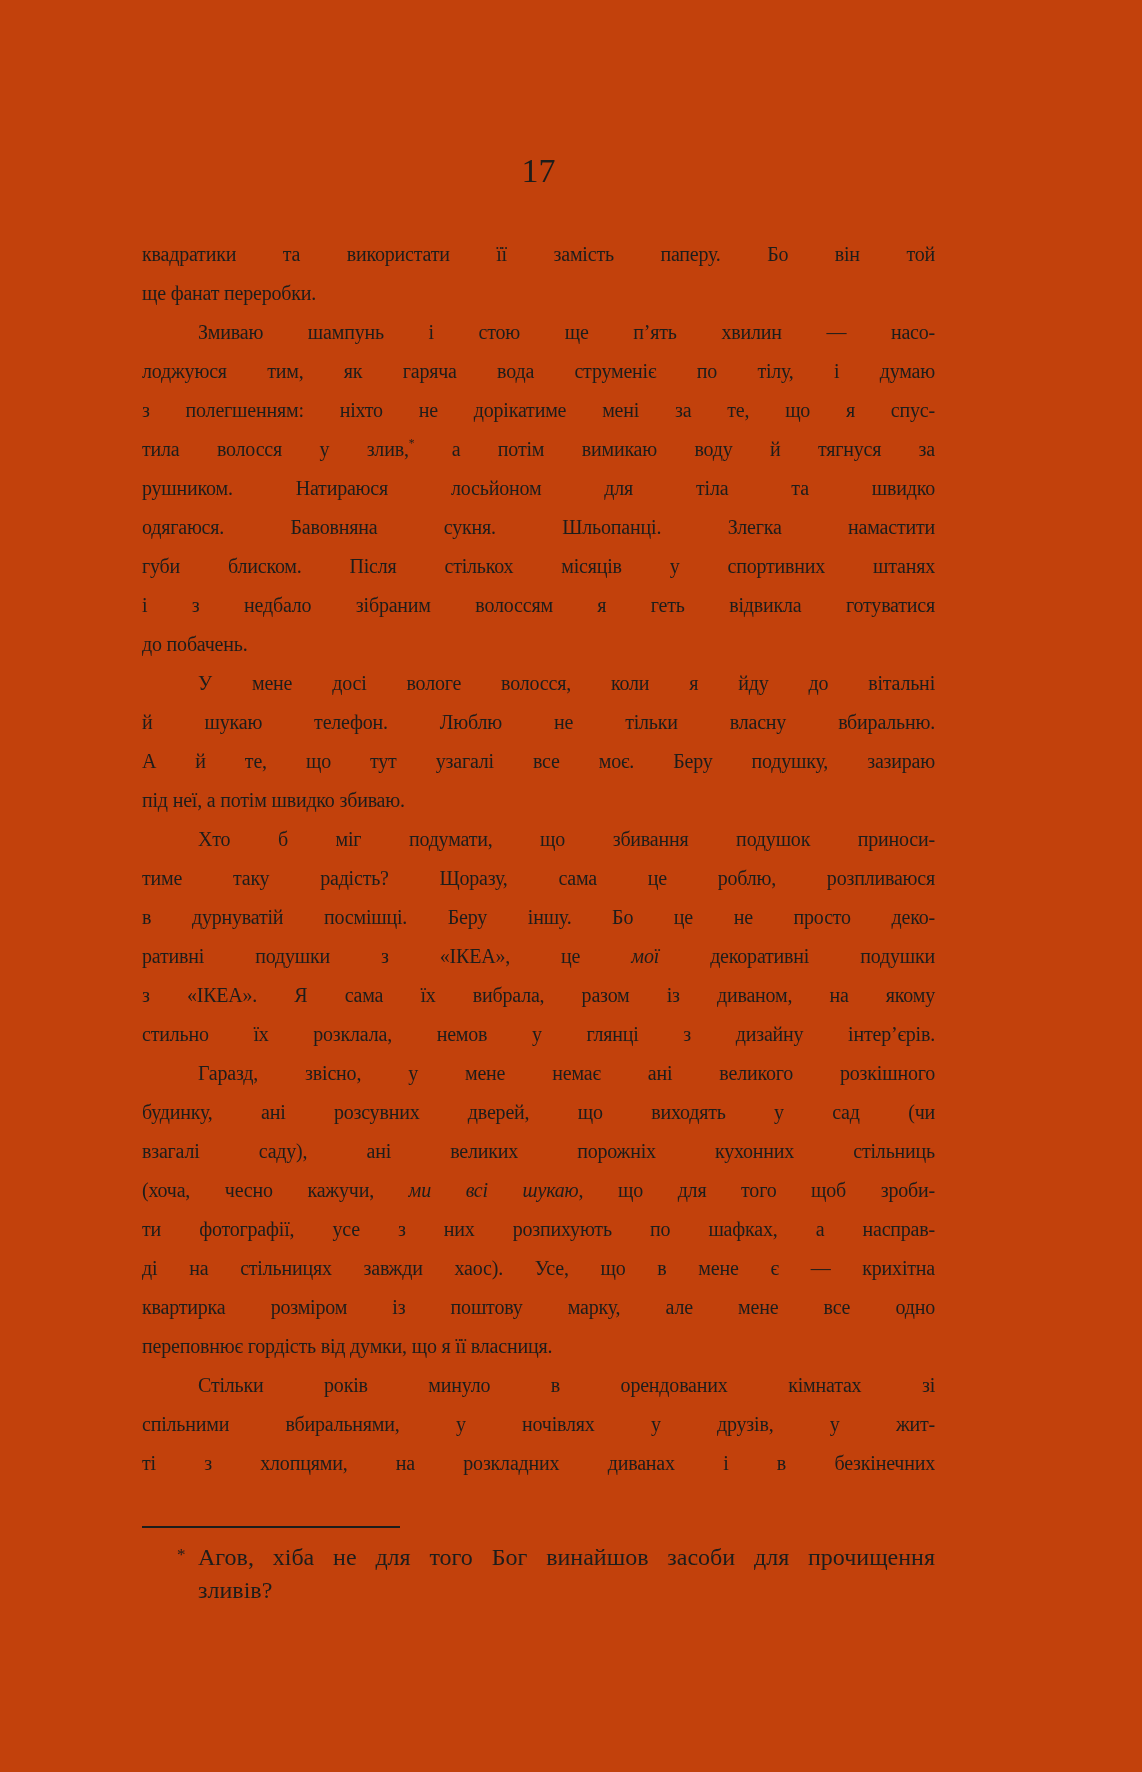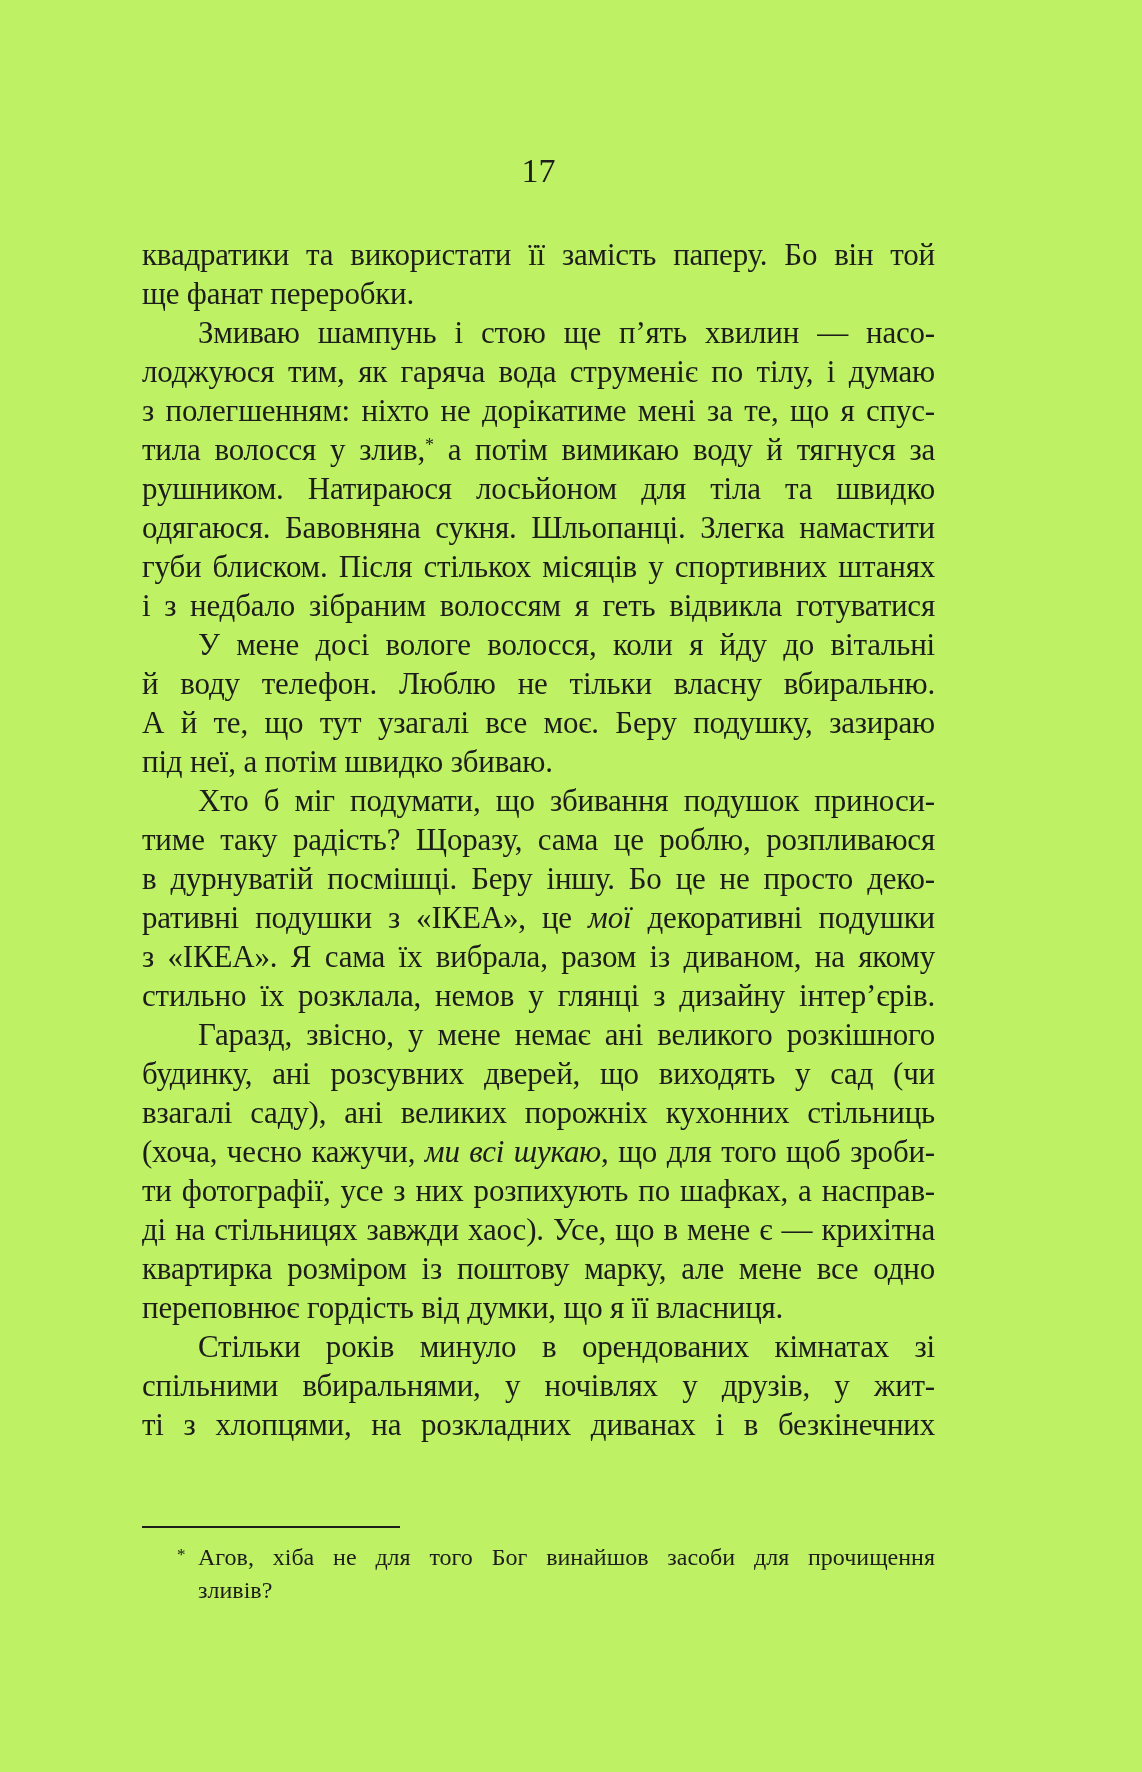--- a/index.html
+++ b/index.html
@@ -4,41 +4,41 @@
 <style>
   html, body {
     margin: 0;
     padding: 0;
     background: #ffffff;
   }
   .page {
     position: relative;
     width: 1142px;
     height: 1772px;
-    background: #bef264;
+    background: #c2410c;
     overflow: hidden;
     font-family: "Liberation Serif", "DejaVu Serif", serif;
     color: #1d1d1b;
   }
   .page-number {
     position: absolute;
     left: 142px;
     top: 154px;
     width: 793px;
     text-align: center;
     font-size: 34px;
     line-height: 34px;
     color: #1d1d1b;
   }
   .body-text {
     position: absolute;
     left: 142px;
     top: 235px;
     width: 793px;
-    font-size: 31px;
+    font-size: 20px;
     line-height: 39px;
     letter-spacing: -0.2px;
   }
   .body-text .line {
     height: 39px;
     text-align: justify;
     text-align-last: justify;
     white-space: normal;
   }
   .body-text .line.flush {
@@ -98,22 +98,23 @@
       <div class="line">квадратики та використати її замість паперу. Бо він той</div>
       <div class="line flush">ще фанат переробки.</div>
       <div class="line indent">Змиваю шампунь і стою ще пʼять хвилин — насо-</div>
       <div class="line">лоджуюся тим, як гаряча вода струменіє по тілу, і думаю</div>
       <div class="line">з полегшенням: ніхто не дорікатиме мені за те, що я спус-</div>
       <div class="line">тила волосся у злив,<sup>*</sup> а потім вимикаю воду й тягнуся за</div>
       <div class="line">рушником. Натираюся лосьйоном для тіла та швидко</div>
       <div class="line">одягаюся. Бавовняна сукня. Шльопанці. Злегка намастити</div>
       <div class="line">губи блиском. Після стількох місяців у спортивних штанях</div>
       <div class="line">і з недбало зібраним волоссям я геть відвикла готуватися</div>
+      <div class="line flush">до побачень.</div>
       <div class="line indent">У мене досі вологе волосся, коли я йду до вітальні</div>
-      <div class="line">й воду телефон. Люблю не тільки власну вбиральню.</div>
+      <div class="line">й шукаю телефон. Люблю не тільки власну вбиральню.</div>
       <div class="line">А й те, що тут узагалі все моє. Беру подушку, зазираю</div>
       <div class="line flush">під неї, а потім швидко збиваю.</div>
       <div class="line indent">Хто б міг подумати, що збивання подушок приноси-</div>
       <div class="line">тиме таку радість? Щоразу, сама це роблю, розпливаюся</div>
       <div class="line">в дурнуватій посмішці. Беру іншу. Бо це не просто деко-</div>
       <div class="line">ративні подушки з «ІКЕА», це <i>мої</i> декоративні подушки</div>
       <div class="line">з «ІКЕА». Я сама їх вибрала, разом із диваном, на якому</div>
       <div class="line">стильно їх розклала, немов у глянці з дизайну інтерʼєрів.</div>
       <div class="line indent">Гаразд, звісно, у мене немає ані великого розкішного</div>
       <div class="line">будинку, ані розсувних дверей, що виходять у сад (чи</div>

